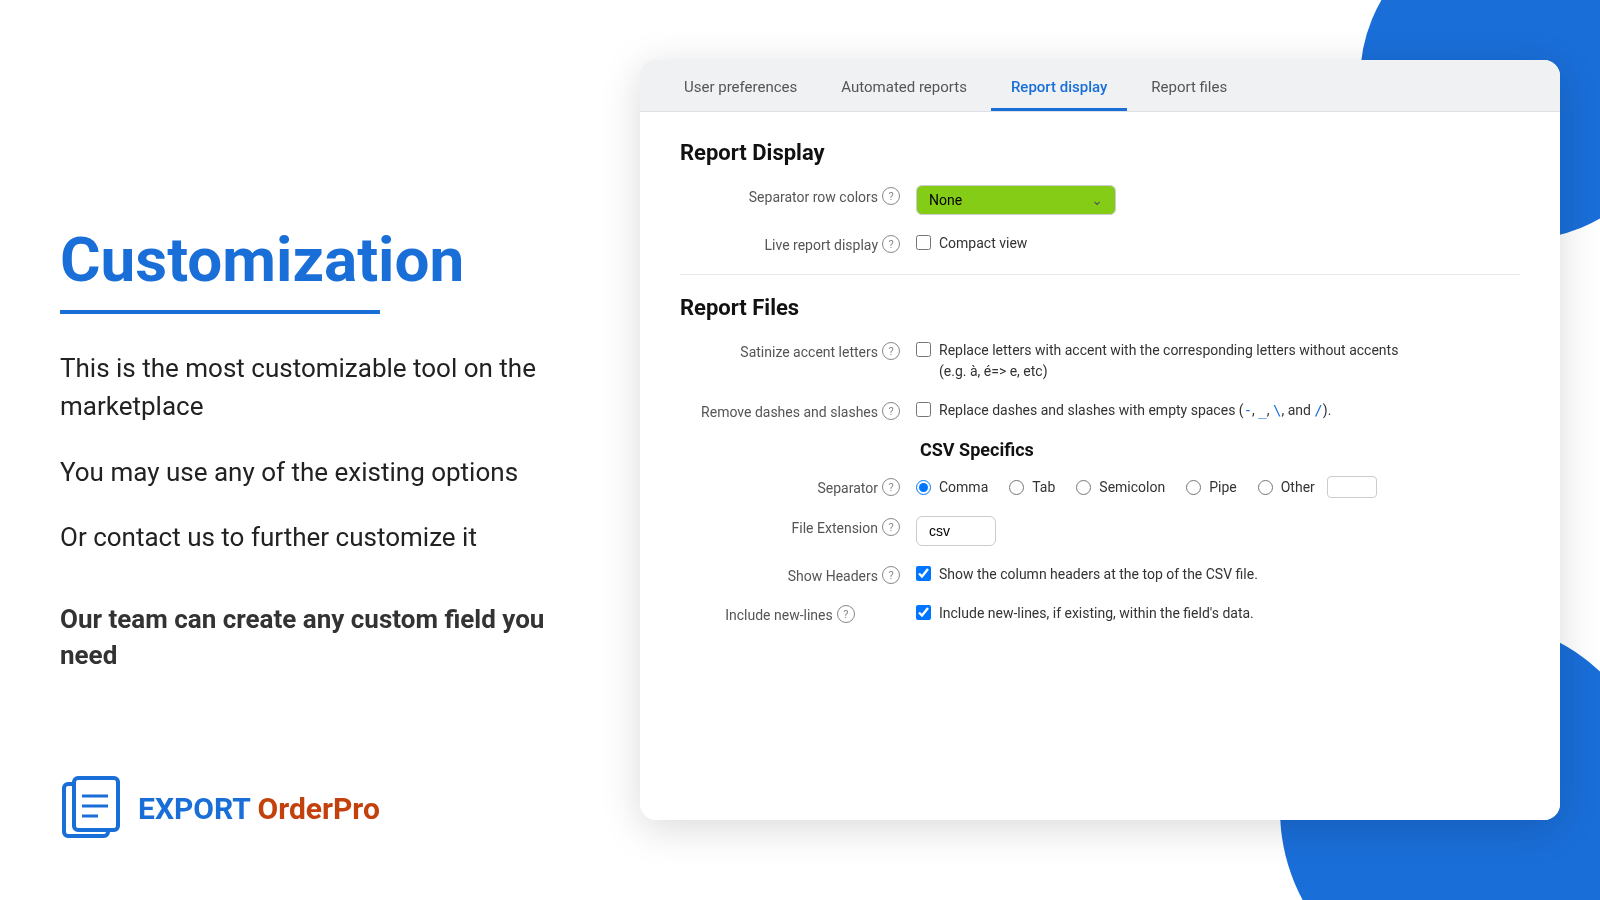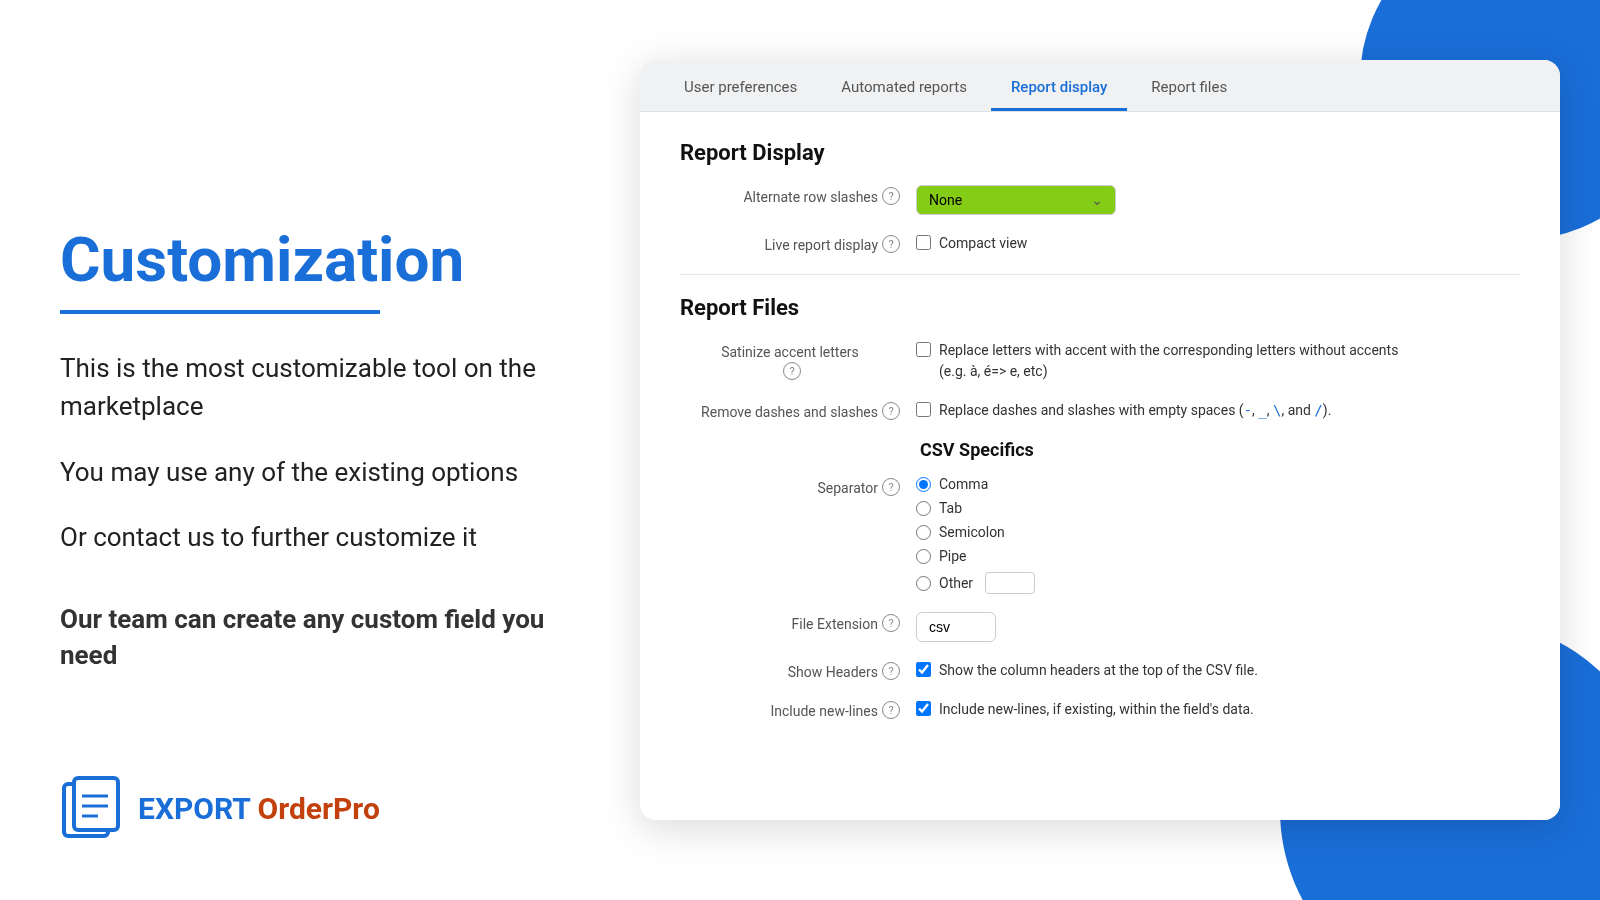--- a/index.html
+++ b/index.html
@@ -256,22 +256,22 @@
     .csv-specifics-title {
       font-size: 18px;
       font-weight: 700;
       color: #111;
       margin-bottom: 16px;
       margin-left: 240px;
     }
 
     .radio-group {
       display: flex;
-      flex-direction: column;
-      gap: 8px;
+      flex-direction: row;
+      gap: 21px;
     }
 
     .radio-label {
       display: flex;
       align-items: center;
       gap: 8px;
       font-size: 14px;
       color: #333;
     }
 
@@ -342,21 +342,21 @@
       <div class="tab-item active">Report display</div>
       <div class="tab-item">Report files</div>
     </div>
 
     <div class="content-area">
 
       <h2 class="section-title">Report Display</h2>
 
       <div class="form-row">
         <div style="display:flex;align-items:center;justify-content:flex-end;width:220px;flex-shrink:0;">
-          <span class="form-label" style="width:auto;">Alternate row slashes</span>
+          <span class="form-label" style="width:auto;">Separator row colors</span>
           <span class="help-icon">?</span>
         </div>
         <div class="form-control">
           <div class="dropdown">
             <span>None</span>
             <span class="dropdown-arrow">⌄</span>
           </div>
         </div>
       </div>
 
@@ -371,21 +371,21 @@
             <span>Compact view</span>
           </label>
         </div>
       </div>
 
       <div class="section-divider"></div>
 
       <h2 class="section-title">Report Files</h2>
 
       <div class="form-row">
-        <div style="display:flex;align-items:center;justify-content:flex-end;width:220px;flex-shrink:0;flex-direction:column;">
+        <div style="display:flex;align-items:center;justify-content:flex-end;width:220px;flex-shrink:0;">
           <span class="form-label" style="width:auto;">Satinize accent letters</span>
           <span class="help-icon">?</span>
         </div>
         <div class="form-control">
           <label class="checkbox-label">
             <input type="checkbox" style="">
             <span style="max-width:480px;">Replace letters with accent with the corresponding letters without accents (e.g. à, é=&gt; e, etc)</span>
           </label>
         </div>
       </div>
@@ -456,21 +456,21 @@
         </div>
         <div class="form-control">
           <label class="checkbox-label">
             <input type="checkbox" checked="" style="">
             <span>Show the column headers at the top of the CSV file.</span>
           </label>
         </div>
       </div>
 
       <div class="form-row">
-        <div style="display:flex;align-items:center;justify-content:flex-end;width:220px;flex-shrink:0;">
+        <div style="display:flex;align-items:center;justify-content:center;width:220px;flex-shrink:0;">
           <span class="form-label" style="width:auto;">Include new-lines</span>
           <span class="help-icon">?</span>
         </div>
         <div class="form-control">
           <label class="checkbox-label">
             <input type="checkbox" checked="" style="">
             <span>Include new-lines, if existing, within the field's data.</span>
           </label>
         </div>
       </div>

